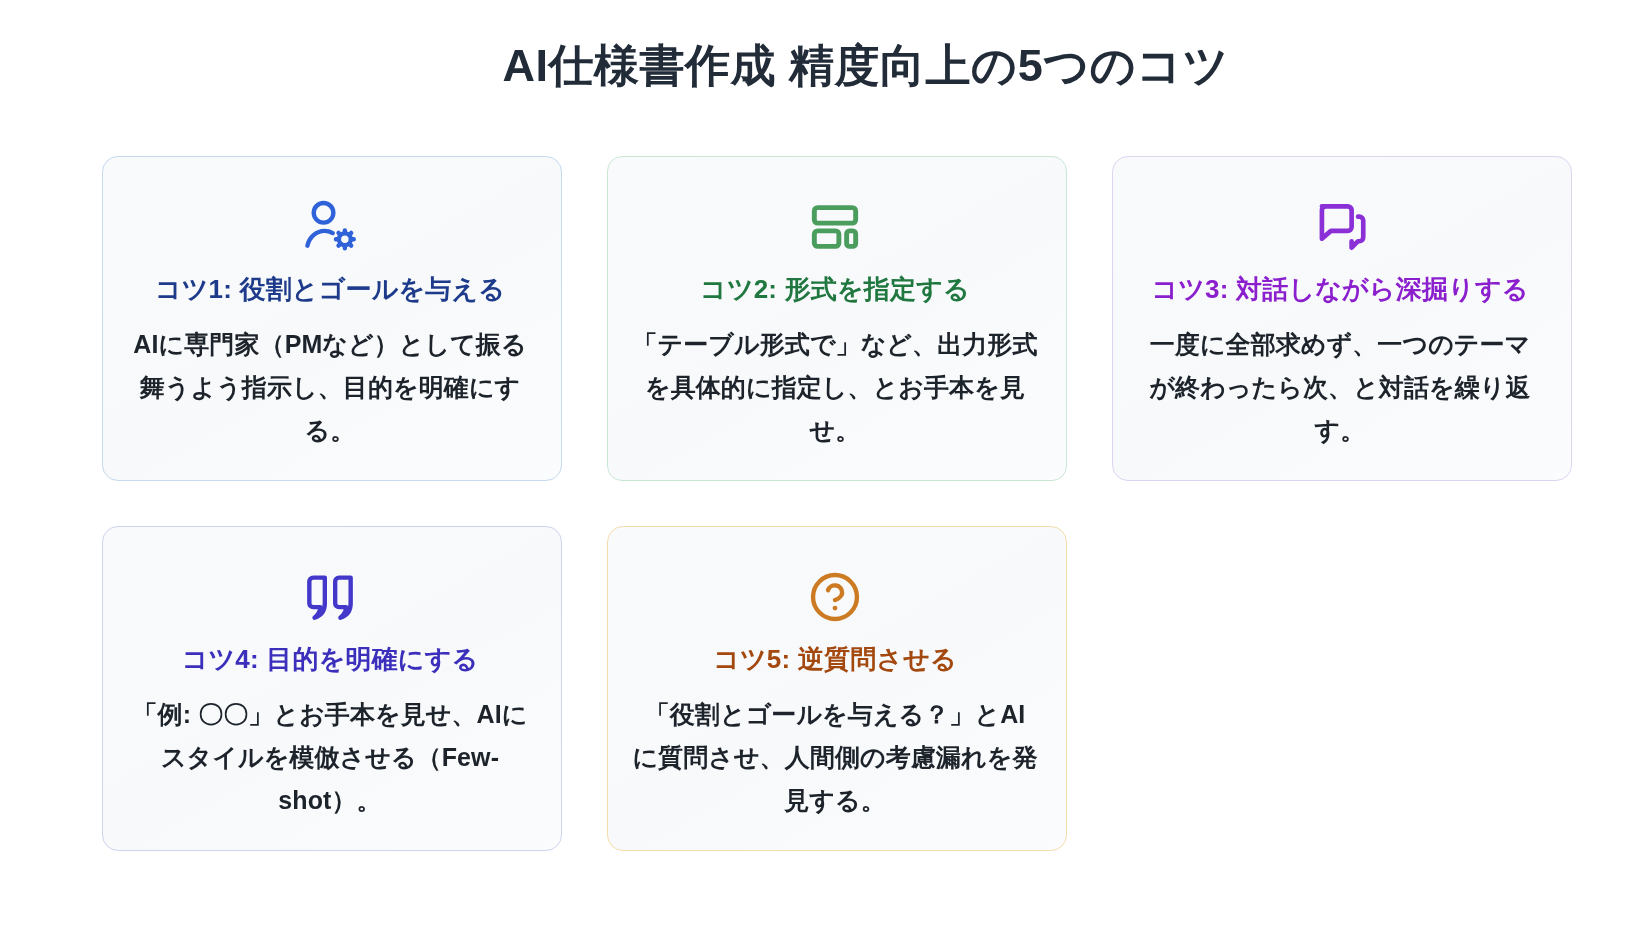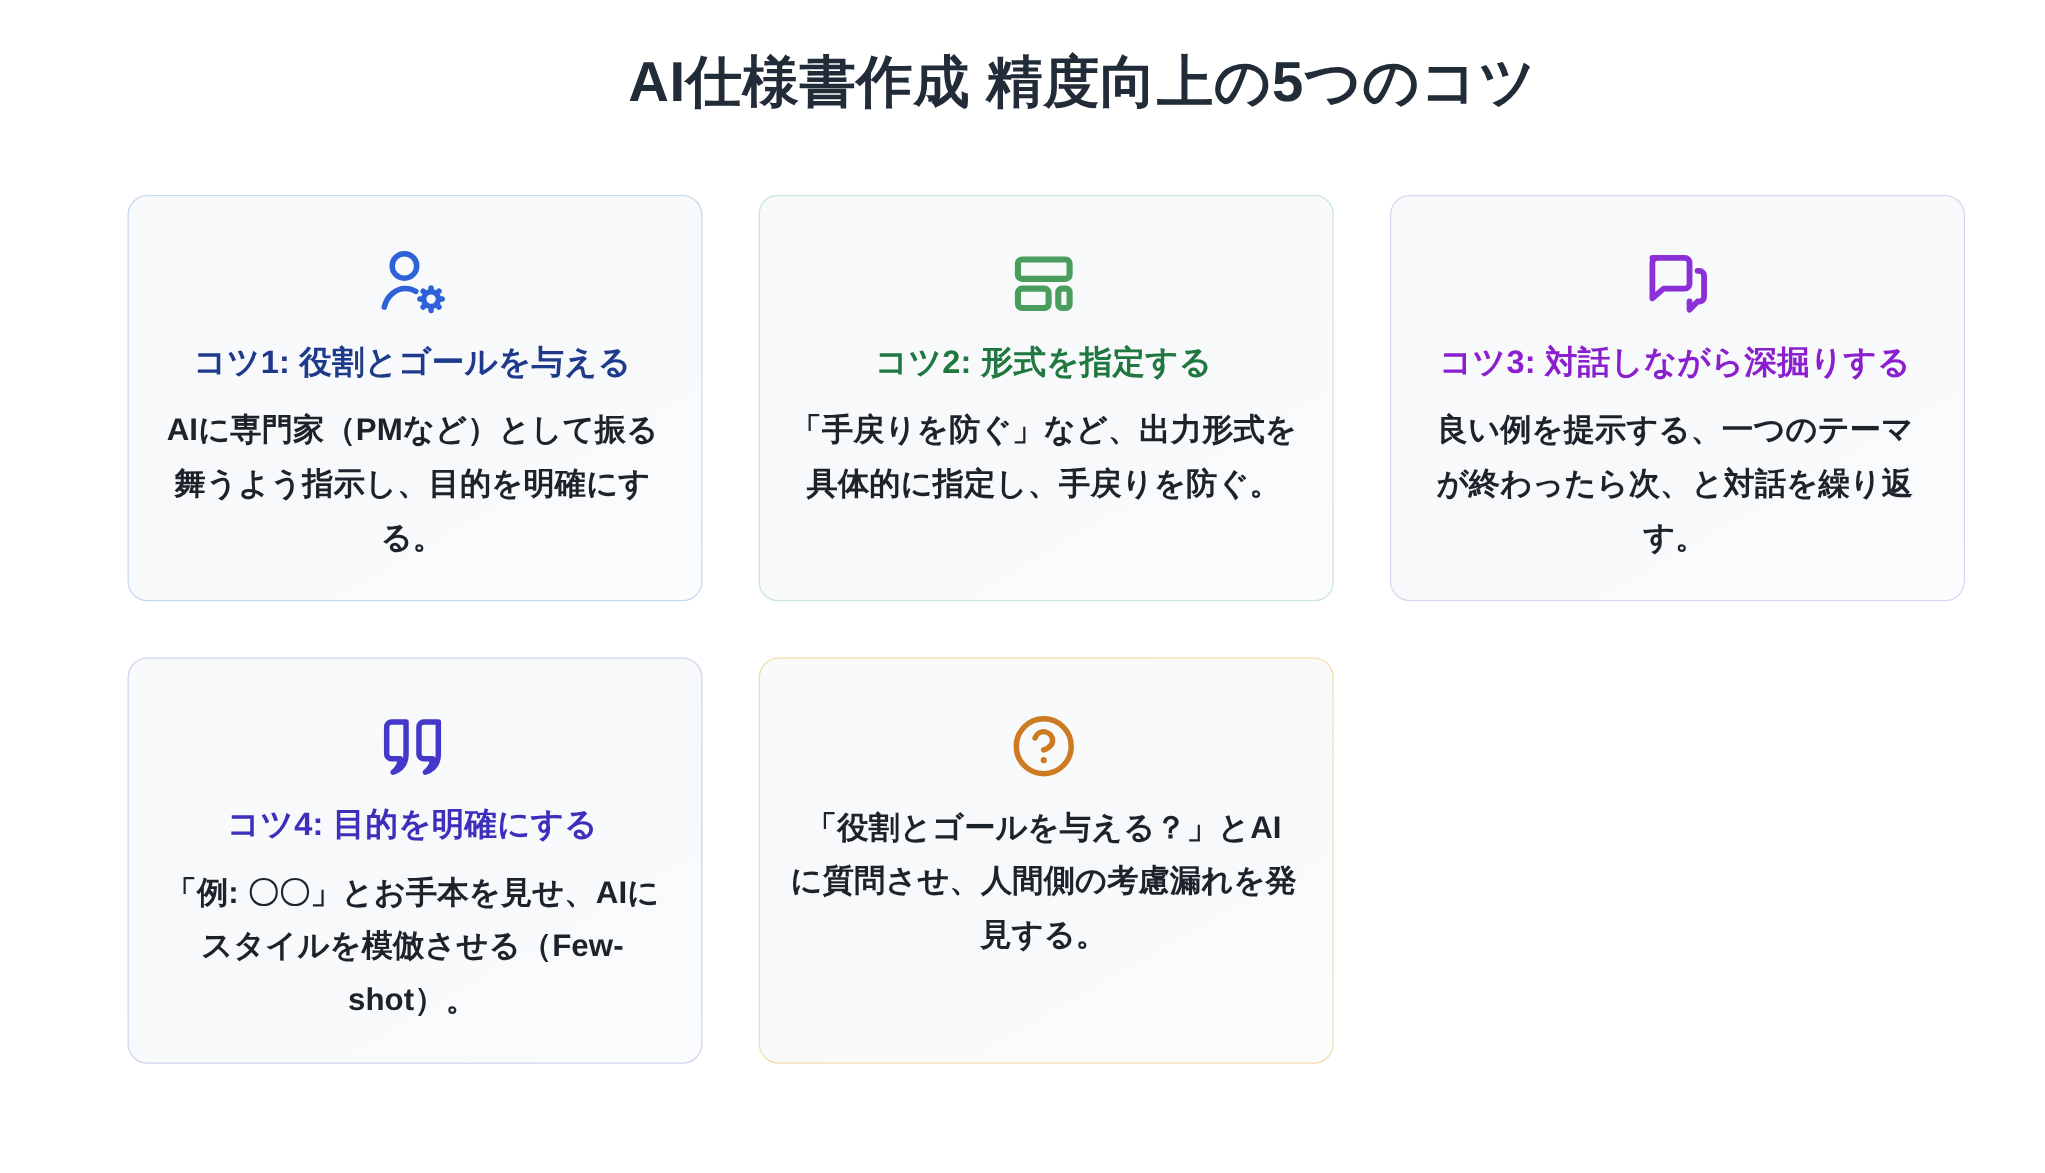--- a/index.html
+++ b/index.html
@@ -121,32 +121,32 @@
 
     <div class="card accent-green">
       <div class="card-icon">
         <svg width="62" height="62" viewBox="0 0 48 48" fill="none" stroke="#4a9d5d" stroke-width="3.8" stroke-linecap="round" stroke-linejoin="round">
           <rect x="8" y="9" width="32" height="12" rx="2.6"></rect>
           <rect x="8" y="27" width="19" height="12" rx="2.6"></rect>
           <rect x="33" y="27" width="7" height="12" rx="2.2"></rect>
         </svg>
       </div>
       <h2 class="card-title title-green">コツ2: 形式を指定する</h2>
-      <p class="card-desc">「手戻りを防ぐ」など、出力形式を具体的に指定し、手戻りを防ぐ。</p>
+      <p class="card-desc">「テーブル形式で」など、出力形式を具体的に指定し、とお手本を見せ。</p>
     </div>
 
     <div class="card accent-purple">
       <div class="card-icon">
         <svg width="62" height="62" viewBox="0 0 48 48" fill="none" stroke="#8b2fd6" stroke-width="3.6" stroke-linecap="round" stroke-linejoin="round">
           <path d="M10 8h20a3 3 0 0 1 3 3v13a3 3 0 0 1-3 3H17l-7 6V11a3 3 0 0 1 3-3z"></path>
           <path d="M38 16h1a3 3 0 0 1 3 3v13a3 3 0 0 1-3 3h-1l-5 5v-5"></path>
         </svg>
       </div>
       <h2 class="card-title title-purple">コツ3: 対話しながら深掘りする</h2>
-      <p class="card-desc">良い例を提示する、一つのテーマが終わったら次、と対話を繰り返す。</p>
+      <p class="card-desc">一度に全部求めず、一つのテーマが終わったら次、と対話を繰り返す。</p>
     </div>
 
     <div class="card accent-indigo">
       <div class="card-icon">
         <svg width="62" height="62" viewBox="0 0 48 48" fill="none" stroke="#4338ca" stroke-width="3.4" stroke-linecap="round" stroke-linejoin="round">
           <path d="M20 9v20c0 6-3.5 9.5-8 11 3.2-2.4 4.4-5.2 4.4-8.2H11a3 3 0 0 1-3-3V12a3 3 0 0 1 3-3h9z"></path>
           <path d="M40 9v20c0 6-3.5 9.5-8 11 3.2-2.4 4.4-5.2 4.4-8.2H31a3 3 0 0 1-3-3V12a3 3 0 0 1 3-3h9z"></path>
         </svg>
       </div>
       <h2 class="card-title title-indigo">コツ4: 目的を明確にする</h2>
@@ -154,17 +154,18 @@
     </div>
 
     <div class="card accent-amber">
       <div class="card-icon">
         <svg width="62" height="62" viewBox="0 0 48 48" fill="none" stroke="#cd7b22" stroke-width="3.4" stroke-linecap="round" stroke-linejoin="round">
           <circle cx="24" cy="24" r="17"></circle>
           <path d="M18.6 18.8a5.6 5.6 0 0 1 10.9 1.9c0 3.7-5.5 5.6-5.5 5.6"></path>
           <circle cx="24" cy="32.6" r="1.9" fill="#cd7b22" stroke="none"></circle>
         </svg>
       </div>
+      <h2 class="card-title title-amber">コツ5: 逆質問させる</h2>
       <p class="card-desc">「役割とゴールを与える？」とAIに質問させ、人間側の考慮漏れを発見する。</p>
     </div>
 
   </div>
 </div>
 
 </body></html>

